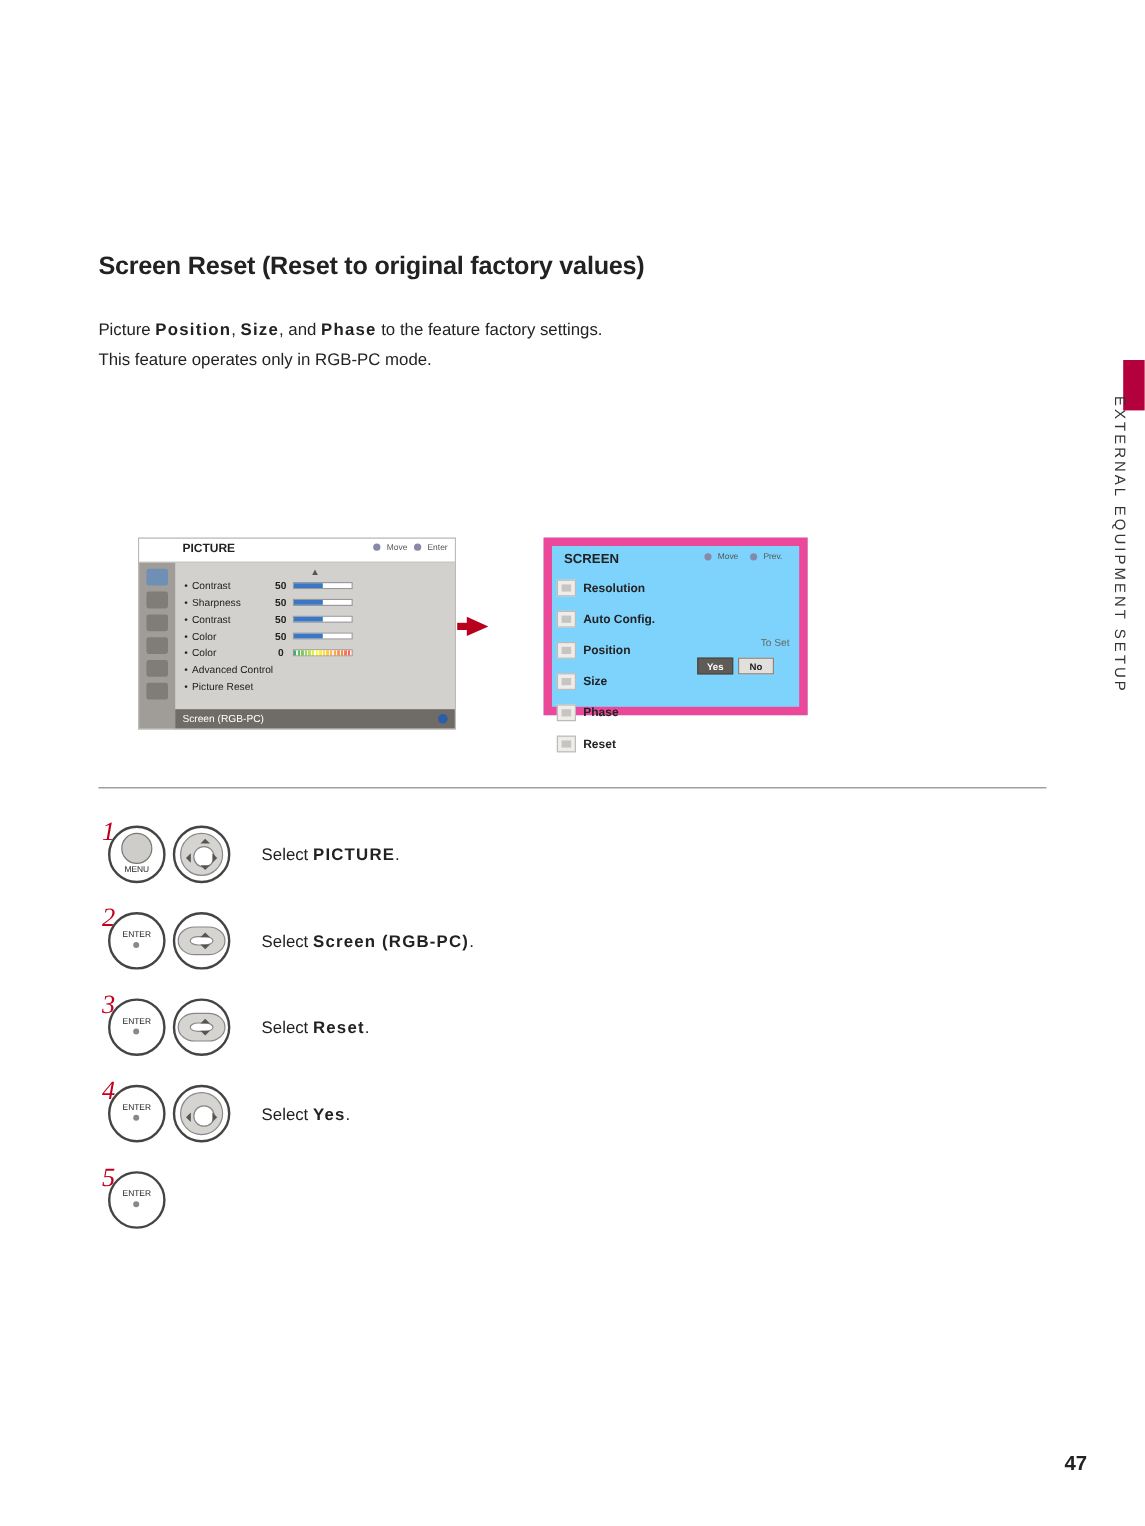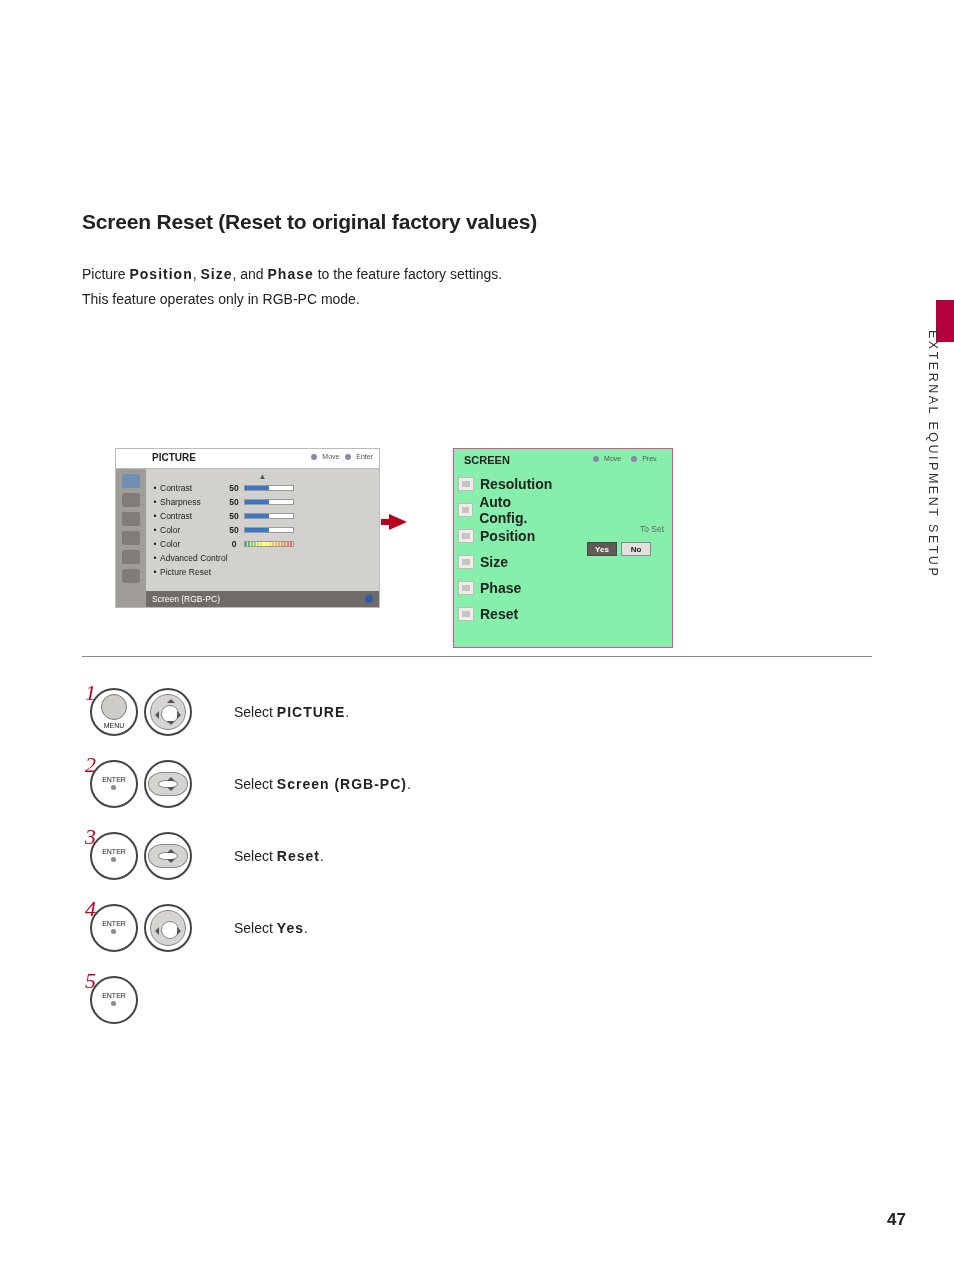--- a/index.html
+++ b/index.html
@@ -161,45 +161,46 @@
     left:-26px; top:-3px;
     width:12px; height:6px;
     background:#b8001e;
   }
 
   
   .osd-screen {
     position: absolute;
     left: 338px; top: 0;
     width: 220px;
-    height: 200px;
-    background: #86efac;
-    border: 1px solid #ec4899;
+    height: 148px;
+    background: #7dd3fc;
+    border: 7px solid #ec4899;
   }
   .osd-scr-title {
     position: absolute; left: 10px; top: 5px;
     font-size: 11px; font-weight: bold;
   }
   .osd-scr-hints {
     position: absolute; right: 6px; top: 6px;
     font-size: 7px; color: #555;
   }
   .osd-scr-hints .mvlab, .osd-scr-hints .pvlab { margin-left:3px; margin-right:8px; }
   .osd-scr-left {
     position: absolute;
     left: 4px; top: 24px;
     width: 100px;
   }
   .osd-scr-item {
     display: flex;
     align-items: center;
     height: 22px;
     margin-bottom: 4px;
-    font-size: 14px;
+    font-size: 10px;
     font-weight: bold;
+    text-align: right;
   }
   .osd-scr-item .ic {
     width: 16px; height: 14px;
     background: #efedea;
     border: 1px solid #bcbbb8;
     margin-right: 6px;
     position: relative;
   }
   .osd-scr-item .ic::before {
     content:"";
@@ -325,21 +326,21 @@
     border-radius: 50%/70%;
   }
   .nav-btn.ellipse .hub {
     left:12px; right:12px; top:18px; bottom:18px; width:auto; height:auto;
     border-radius: 50%/70%;
   }
   .nav-btn.ellipse .ar.up    { top:11px; }
   .nav-btn.ellipse .ar.down  { bottom:11px; }
   .step-text {
     font-size: 14px;
-    margin-left: 36px;
+    margin-left: 20px;
     text-align: right;
   }
   .step-text .strong { font-weight: bold; letter-spacing: 1px; }
 
   
   .page-num {
     position: absolute;
     right: 48px;
     bottom: 42px;
     font-size: 17px;

